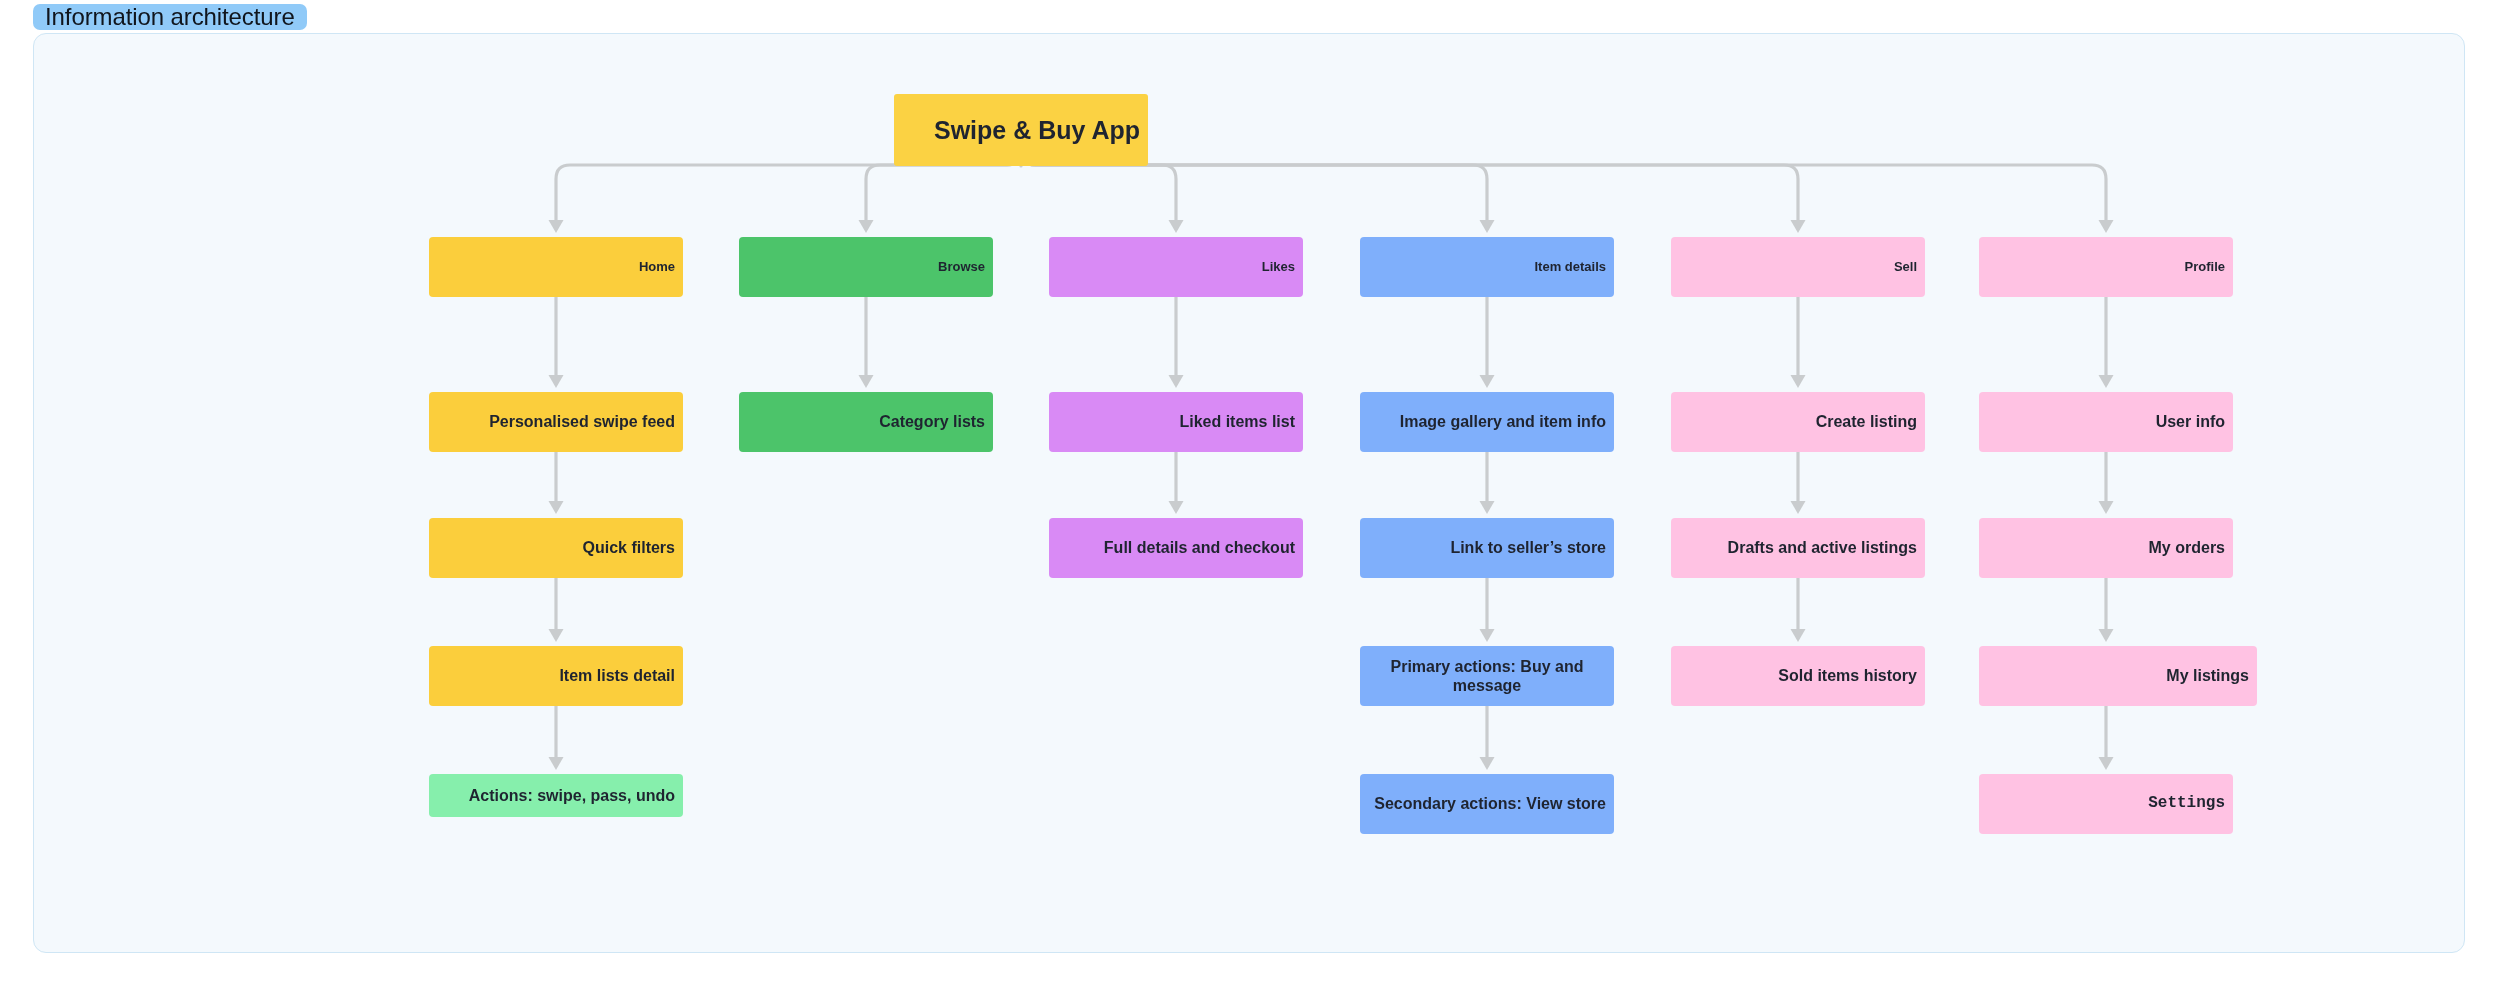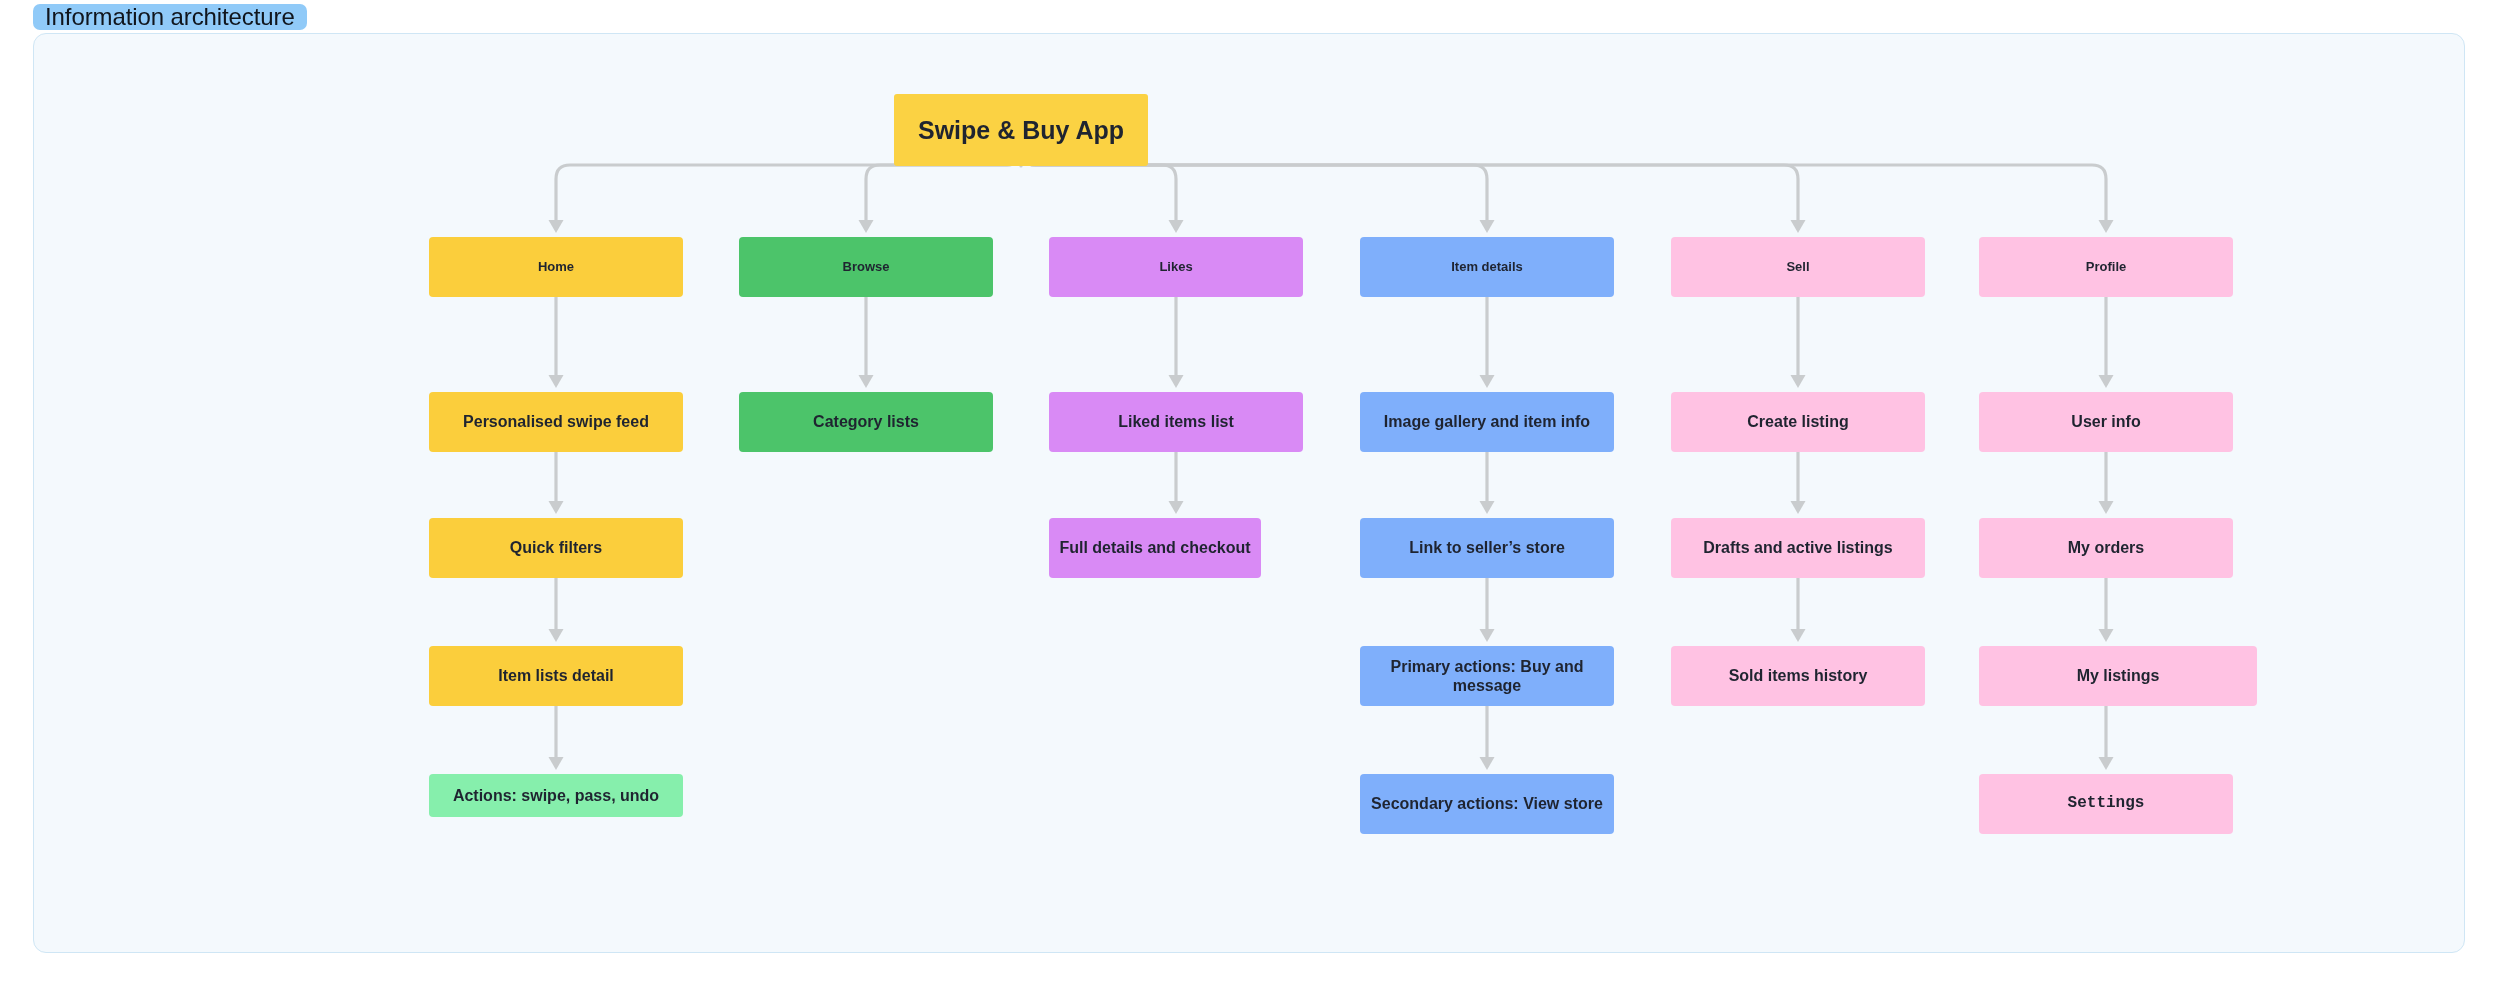--- a/index.html
+++ b/index.html
@@ -29,21 +29,21 @@
     border:1px solid #CFE6F5;
     border-radius:13px;
     box-sizing:border-box;
     overflow:hidden;
   }
   #edges{position:absolute;left:0;top:0;width:2432px;height:920px;}
 
   
   .node{
     position:absolute;
-    display:flex;align-items:center;justify-content:center;
+    display:flex;align-items:center;justify-content:flex-end;
     box-sizing:border-box;
     border-radius:4px;
     text-align:center;
     font-weight:bold;
     color:#1f2430;
     line-height:1.2;
     padding:0 8px;
     z-index:3;
   }
   .node.root{font-size:25px;border-radius:3px;}
@@ -135,21 +135,21 @@
         </div>
         <div class="node lvl2" style="left: 705px; top: 358px; width: 254px; height: 60px; background: rgb(76, 196, 106);">
           <span>Category lists</span>
         </div>
         <div class="node lvl1" style="left: 1015px; top: 203px; width: 254px; height: 60px; background: rgb(217, 138, 245);">
           <span>Likes</span>
         </div>
         <div class="node lvl2" style="left: 1015px; top: 358px; width: 254px; height: 60px; background: rgb(217, 138, 245);">
           <span>Liked items list</span>
         </div>
-        <div class="node lvl2" style="left: 1015px; top: 484px; width: 212px; height: 60px; background: rgb(217, 138, 245);">
+        <div class="node lvl2" style="left: 1015px; top: 484px; width: 254px; height: 60px; background: rgb(217, 138, 245);">
           <span>Full details and checkout</span>
         </div>
         <div class="node lvl1" style="left: 1326px; top: 203px; width: 254px; height: 60px; background: rgb(127, 175, 251);">
           <span>Item details</span>
         </div>
         <div class="node lvl2" style="left: 1326px; top: 358px; width: 254px; height: 60px; background: rgb(127, 175, 251);">
           <span>Image gallery and item info</span>
         </div>
         <div class="node lvl2" style="left: 1326px; top: 484px; width: 254px; height: 60px; background: rgb(127, 175, 251);">
           <span>Link to seller’s store</span>

